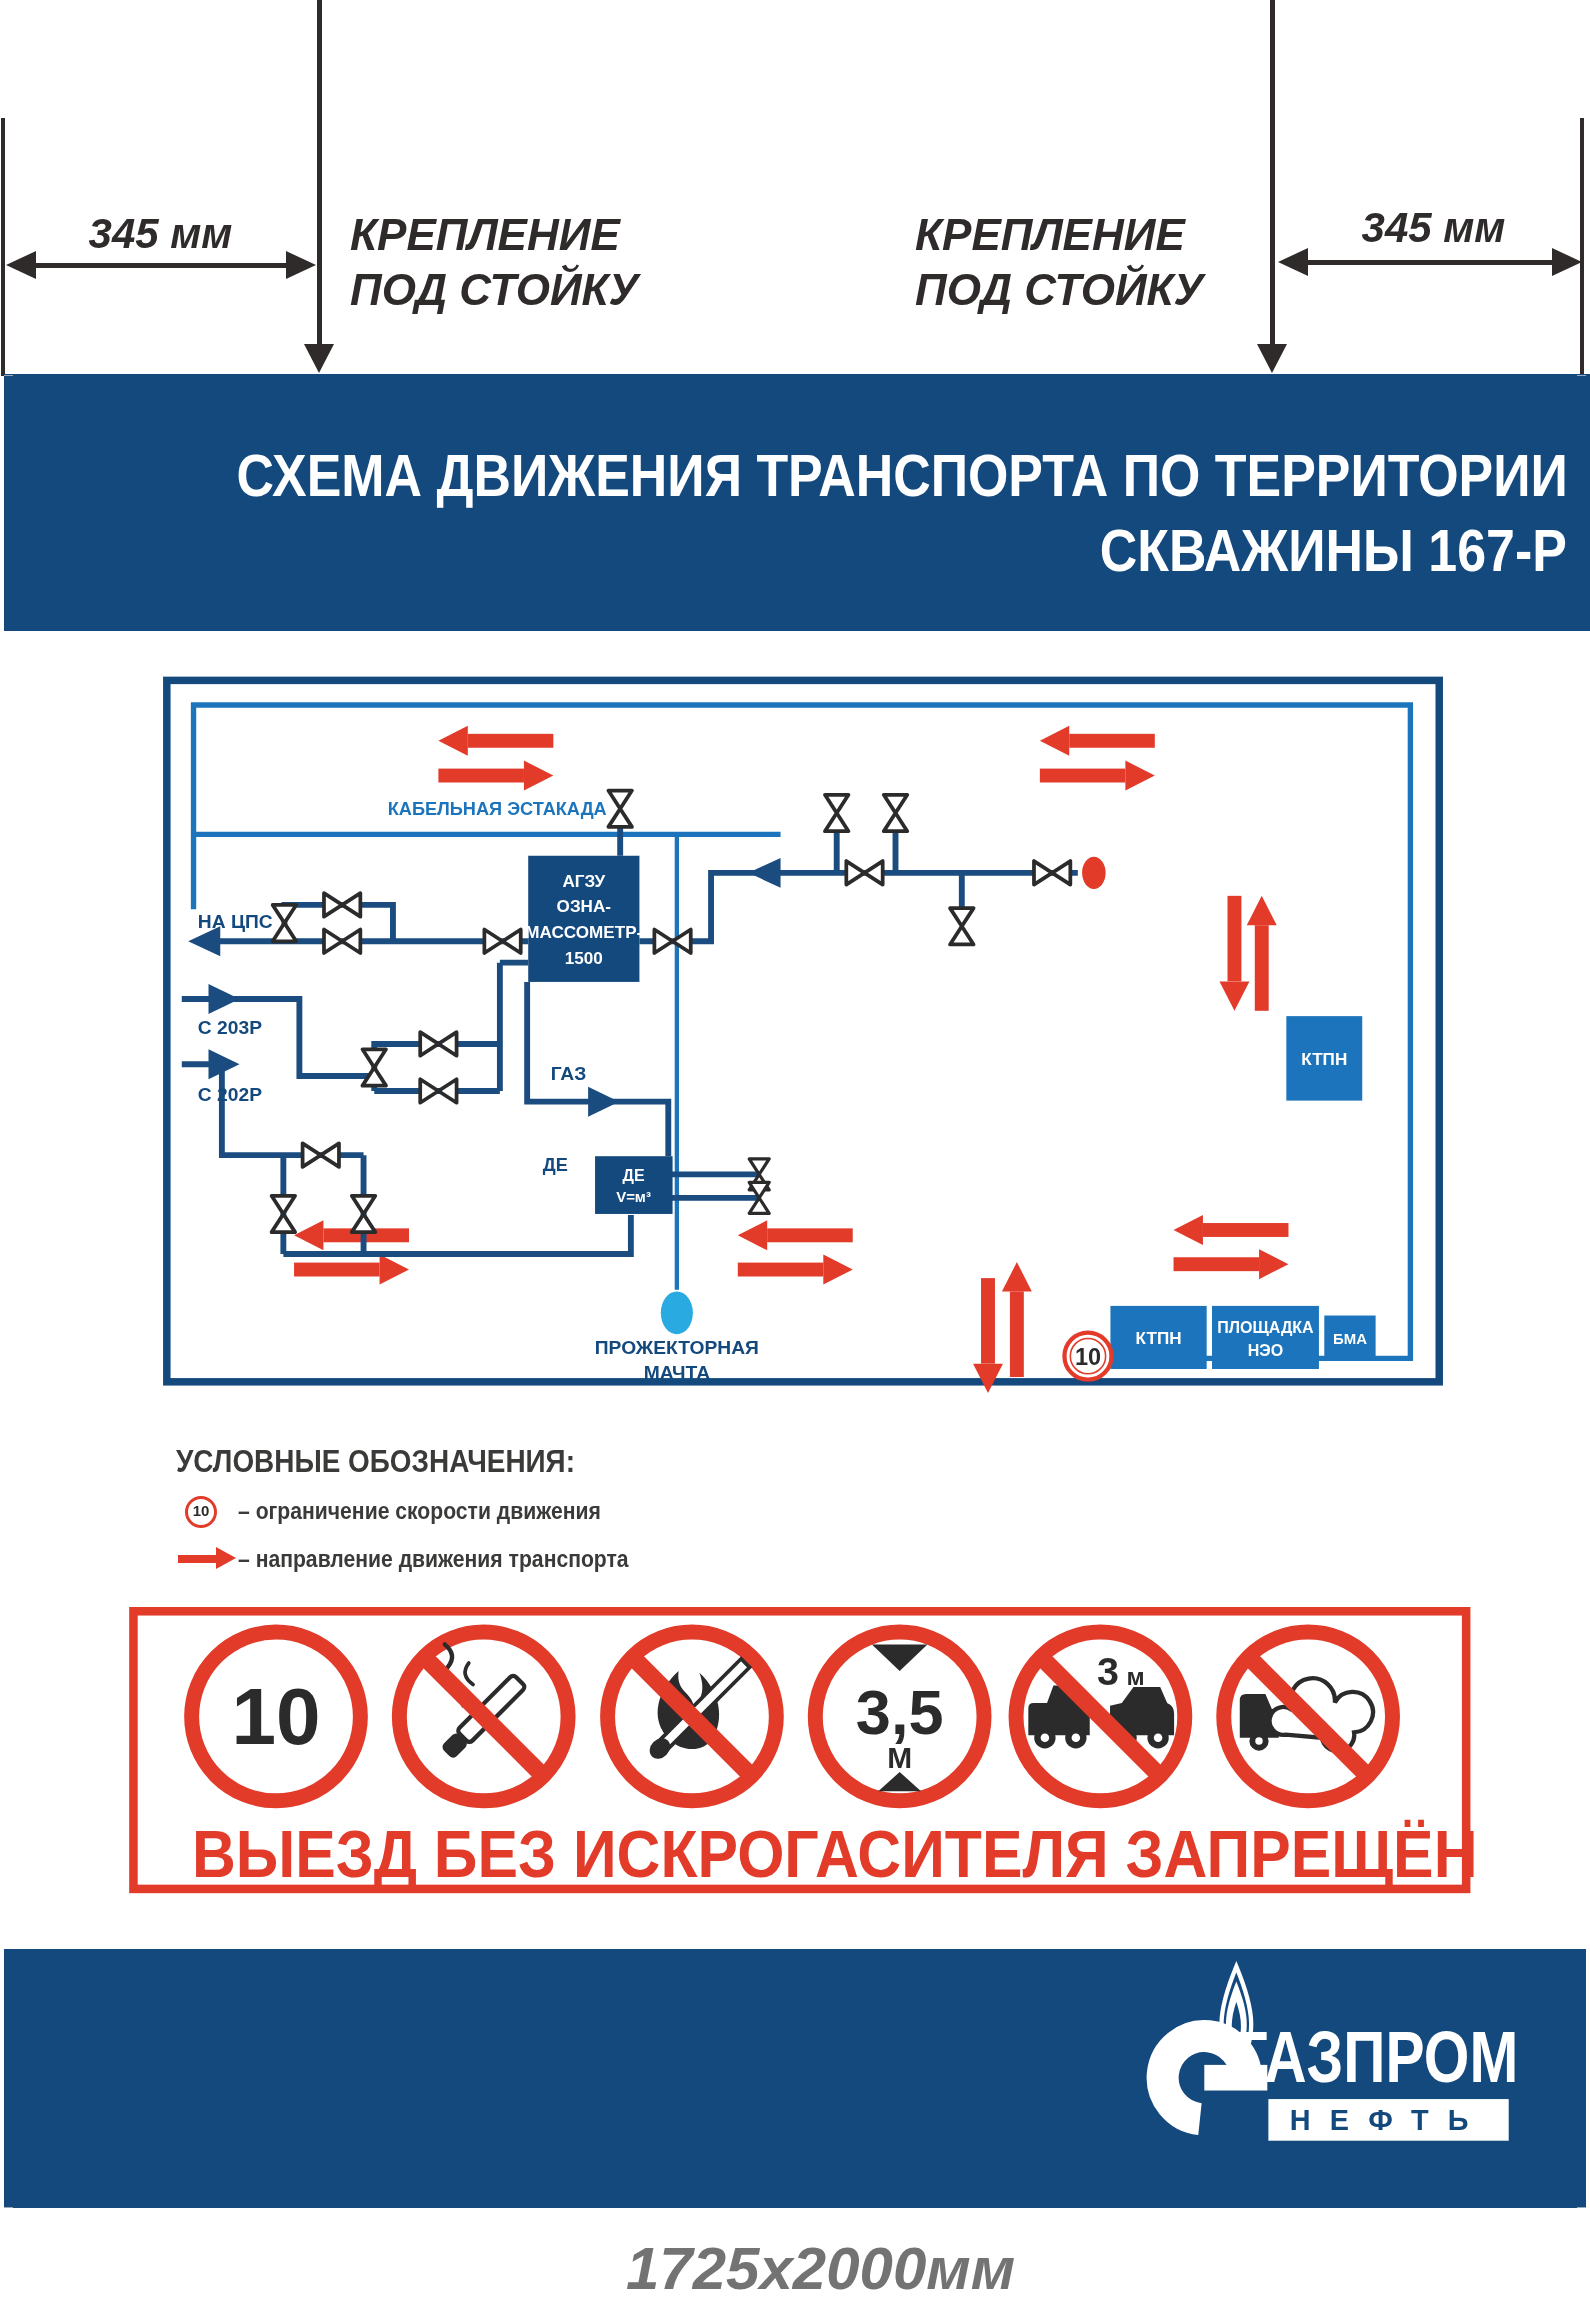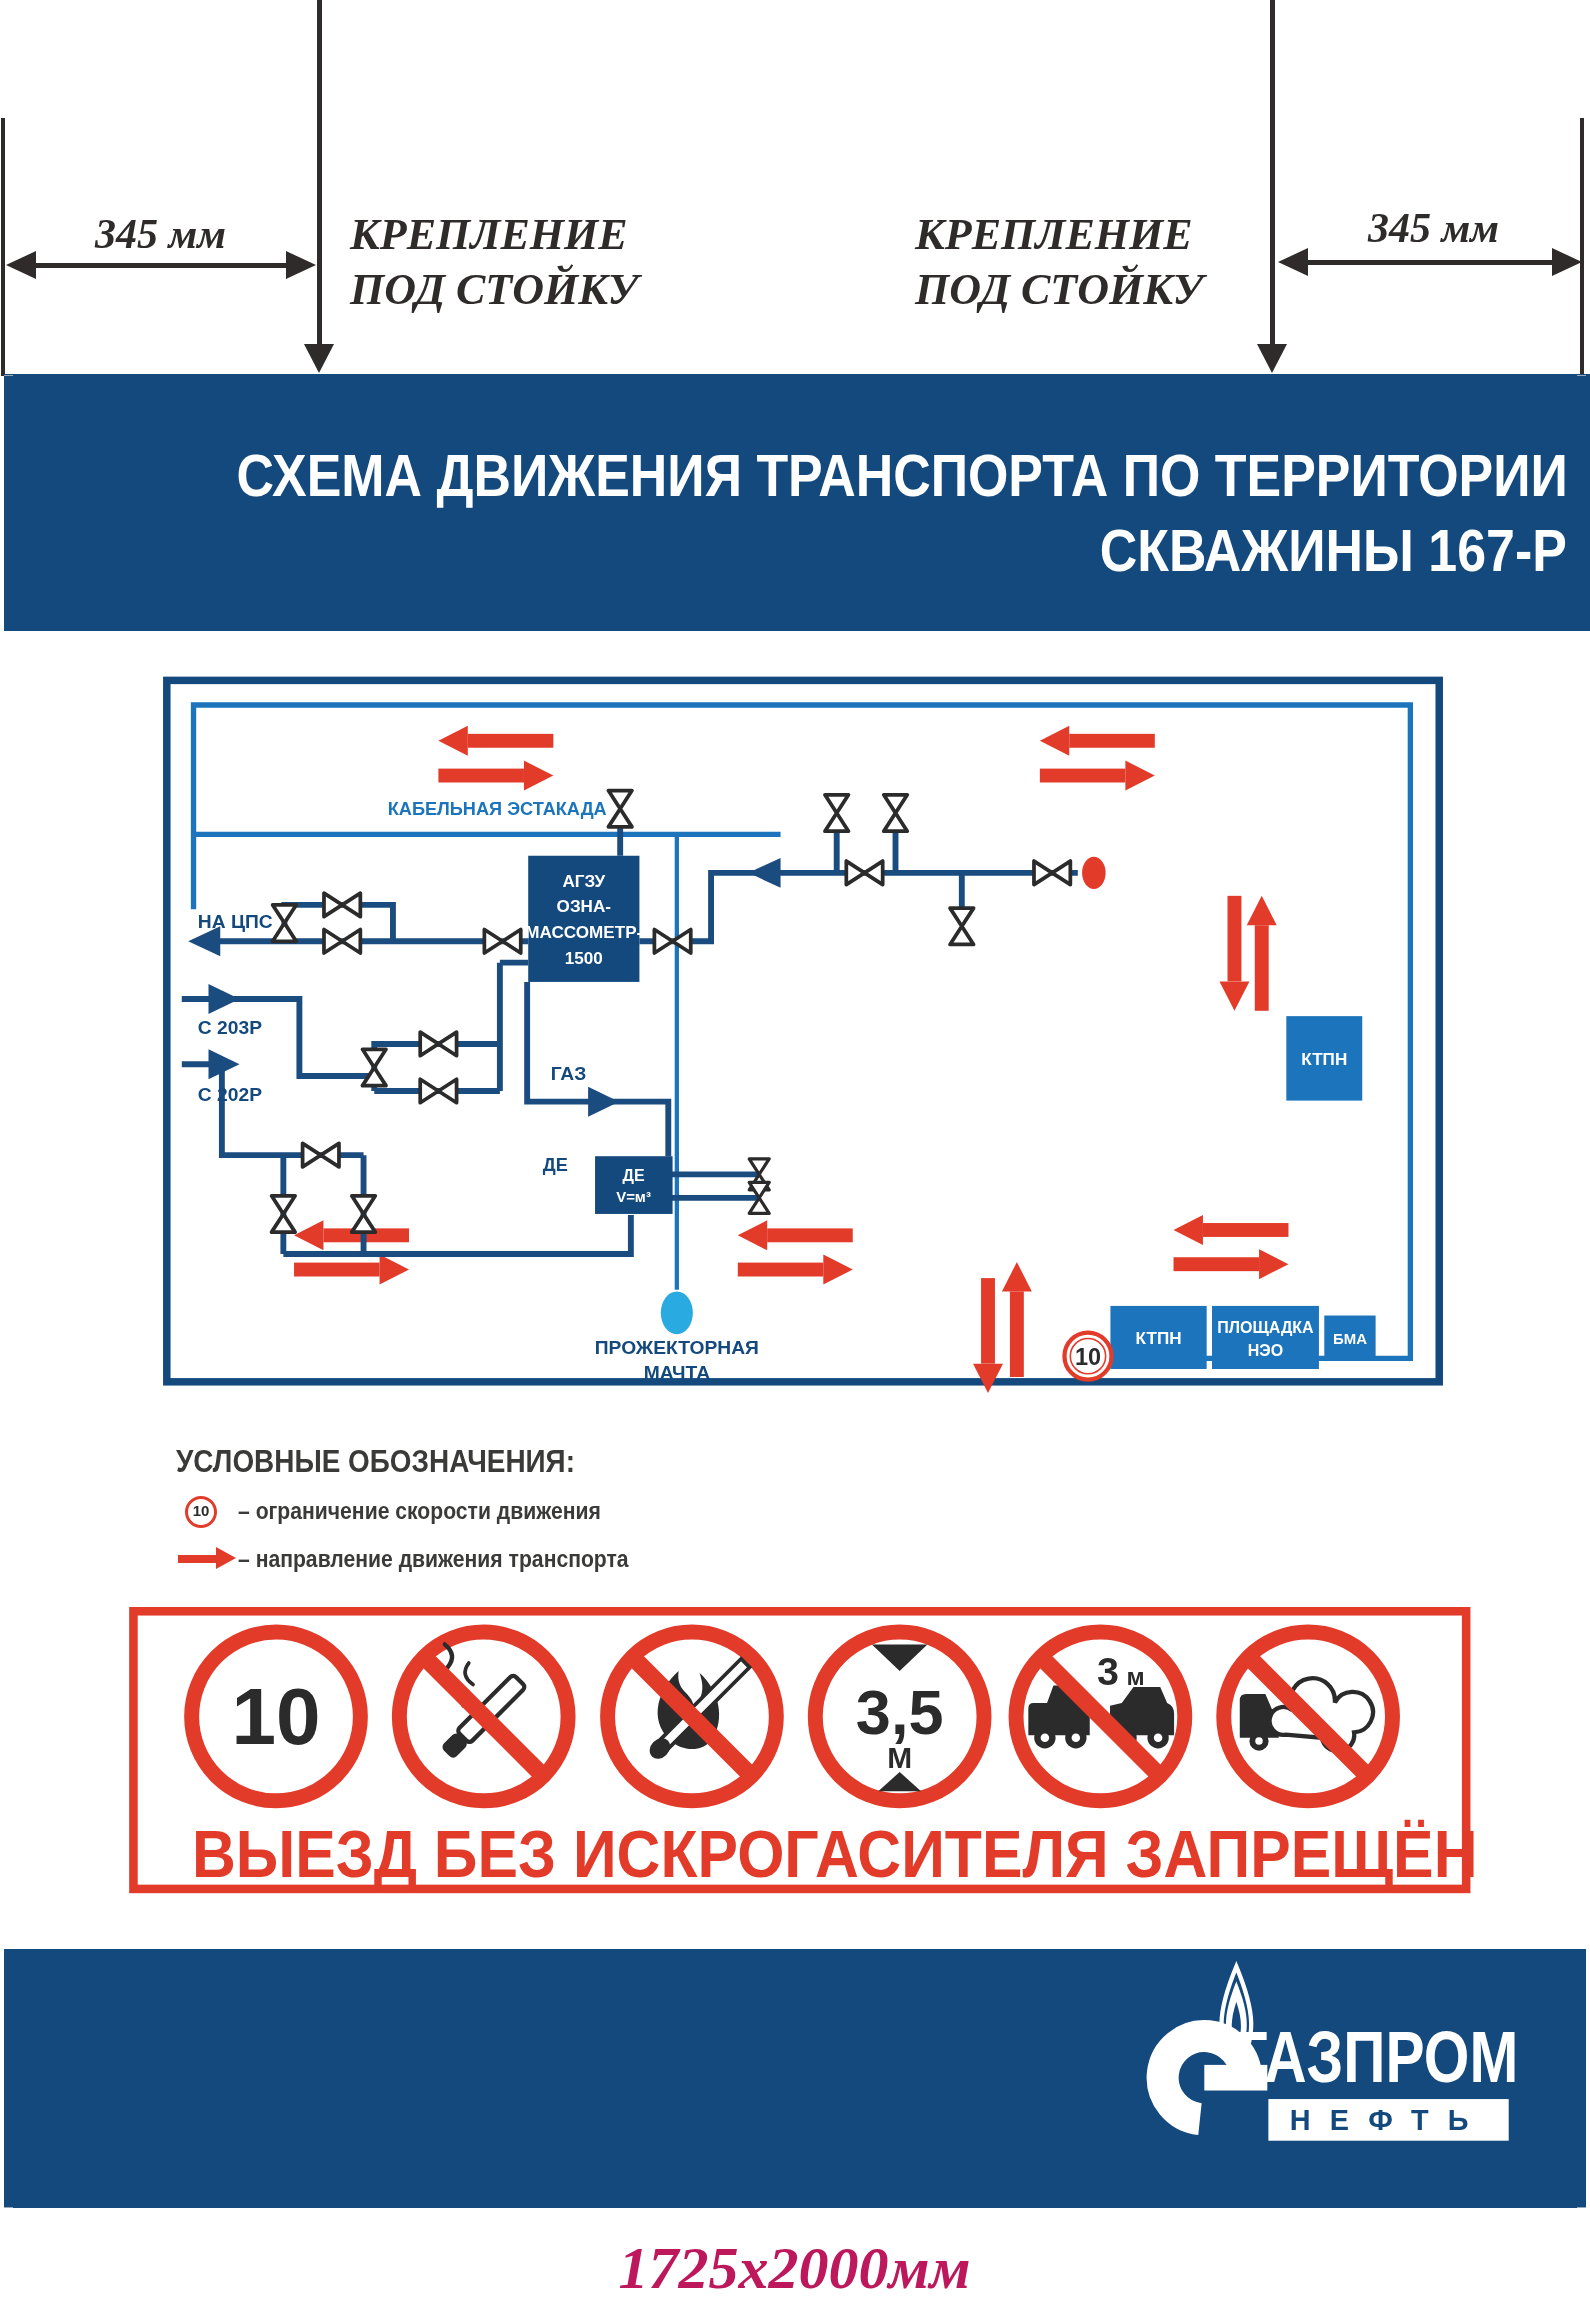--- a/index.html
+++ b/index.html
@@ -1,18 +1,18 @@
 <!DOCTYPE html>
 <html style="font-size:8.6px"><head>
 <meta charset="utf-8">
 <style>
   html,body{margin:0;padding:0;background:#fff;}
   body{width:1590px;height:2307px;position:relative;overflow:hidden;}
   .abs{position:absolute;}
-  .ser{font-family:Liberation Serif, serif;font-style:italic;font-weight:700;color:#2e2b2a;}
+  .ser{font-family:Liberation Sans, sans-serif;font-style:italic;font-weight:700;color:#2e2b2a;}
   .san{font-family:"Liberation Sans",sans-serif;font-weight:700;}
   .blk{background:#2e2b2a;}
   .condR{transform:scaleX(.88);transform-origin:100% 50%;}
   .condL{transform:scaleX(.9);transform-origin:0 50%;}
   .condC{transform:scaleX(.92);transform-origin:50% 50%;}
   .tri{width:0;height:0;}
   svg text{font-family:"Liberation Sans",sans-serif;font-weight:700;}
 </style>
 </head>
 <body>
@@ -278,14 +278,14 @@
   </g>
   <rect x="2372" y="3926" width="450" height="78" fill="#fff"></rect>
   <text x="2412" y="3984" font-size="54" fill="#14497e" letter-spacing="36">НЕФТЬ</text>
 </svg>
 
 <div class="abs" style="left:4.3px;top:375px;width:8.6px;height:1.1px;background:#9aa7b4;"></div>
 <div class="abs" style="left:4.3px;top:2207px;width:8.6px;height:1.1px;background:#9aa7b4;"></div>
 <div class="abs" style="left:1577px;top:375px;width:8.6px;height:1.1px;background:#9aa7b4;"></div>
 <div class="abs" style="left:1577px;top:2207px;width:8.6px;height:1.1px;background:#9aa7b4;"></div>
 
-<div class="abs ser" style="left:538px;top:2234px;width:513px;text-align:center;font-size:60px;color:#be185d;">1725x2000мм</div>
+<div class="abs ser" style="left:564px;top:2234px;width:513px;text-align:center;font-size:60px;color:#737373;">1725x2000мм</div>
 
 
 </body></html>

